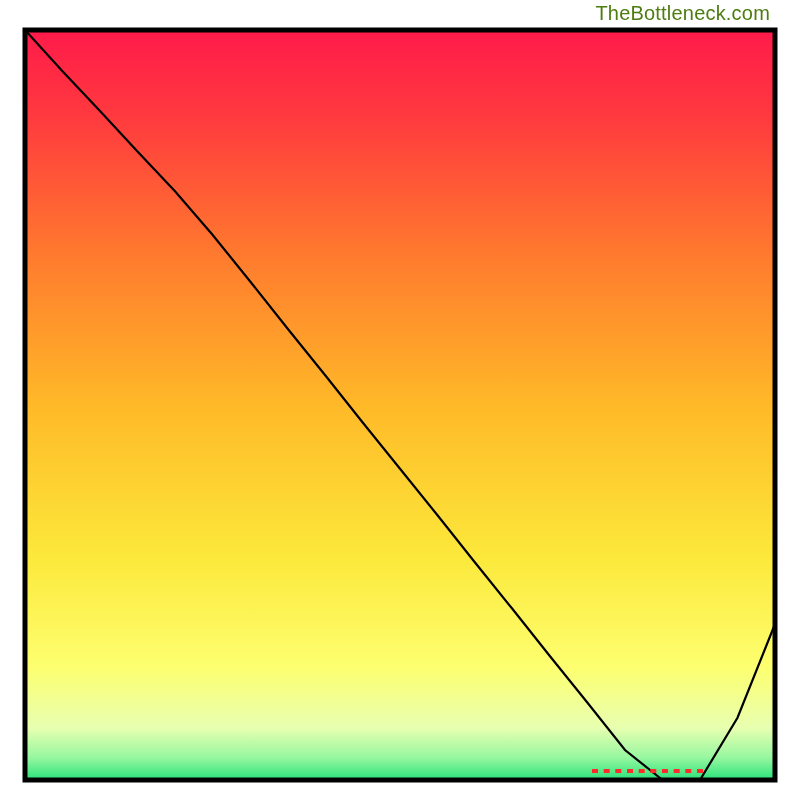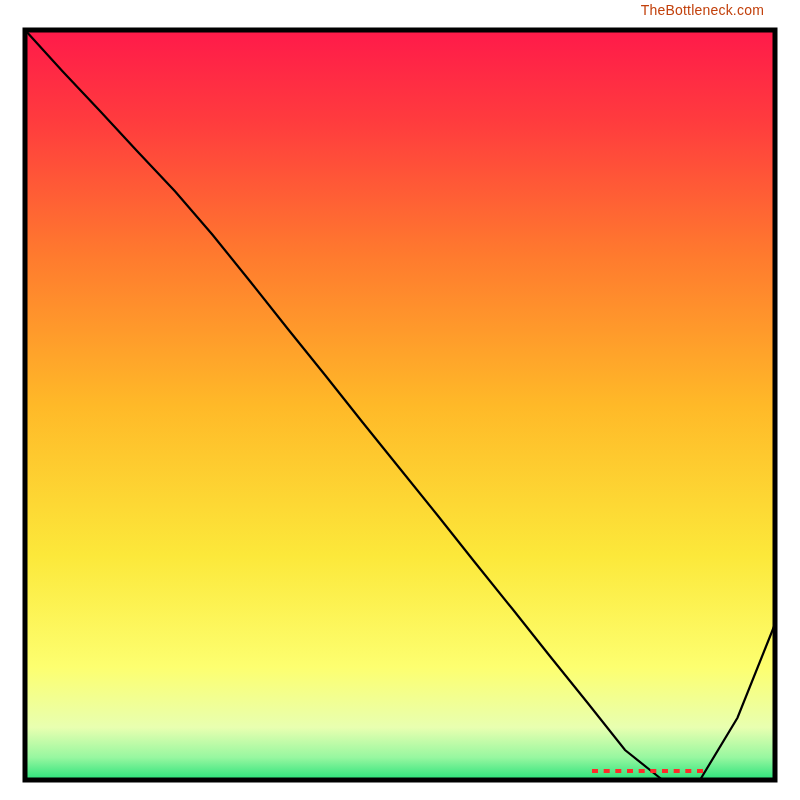--- a/index.html
+++ b/index.html
@@ -7,23 +7,23 @@
     padding: 0;
     width: 800px;
     height: 800px;
     background: #ffffff;
     font-family: Arial, Helvetica, sans-serif;
     position: relative;
   }
   .watermark {
     position: absolute;
     top: 2px;
-    right: 36px;
-    font-size: 14px;
-    color: #c2410c;
+    right: 30px;
+    font-size: 20px;
+    color: #4d7c0f;
     font-family: Arial, sans-serif;
     letter-spacing: 0.2px;
   }
   .plot-area {
     position: absolute;
     left: 22px;
     top: 27px;
     width: 756px;
     height: 756px;
     box-sizing: border-box;

